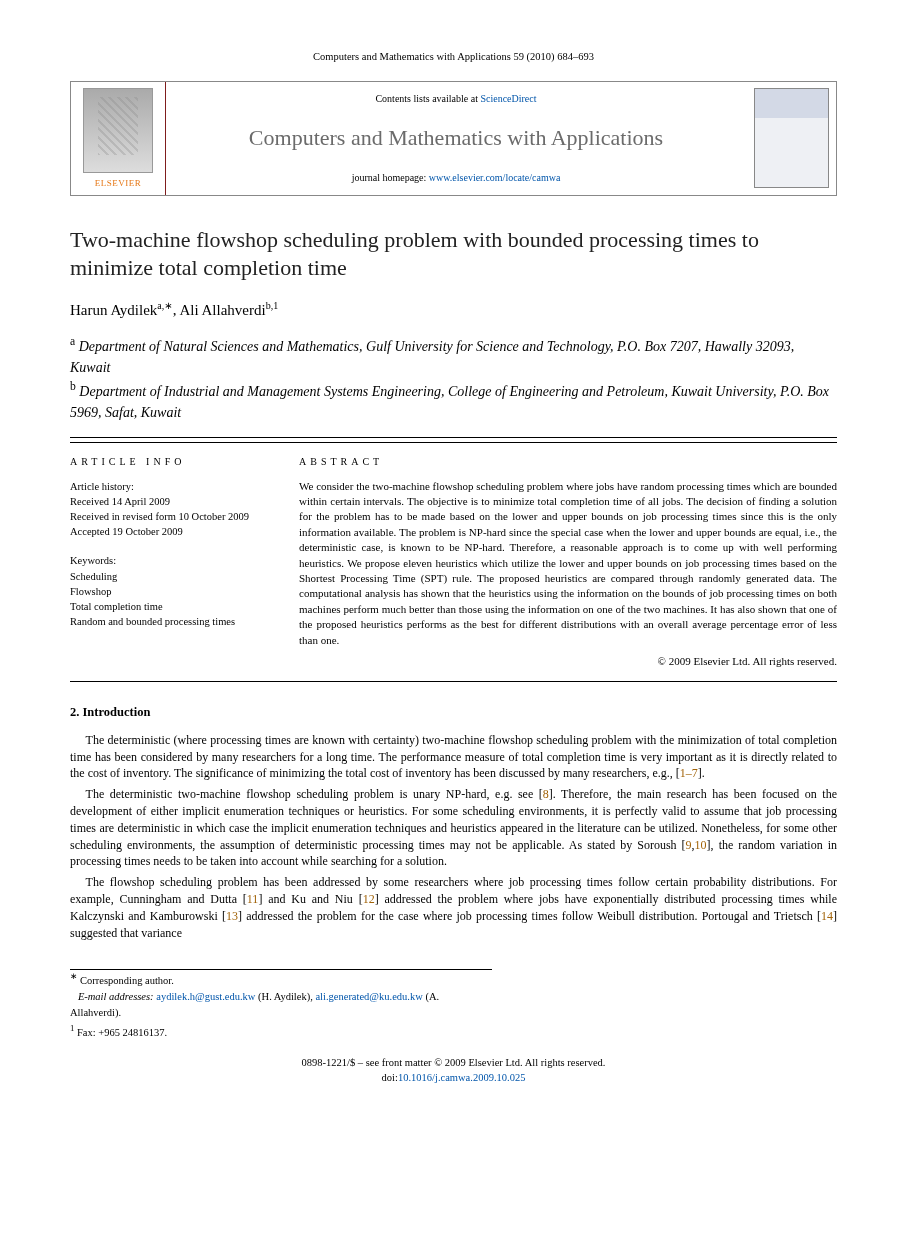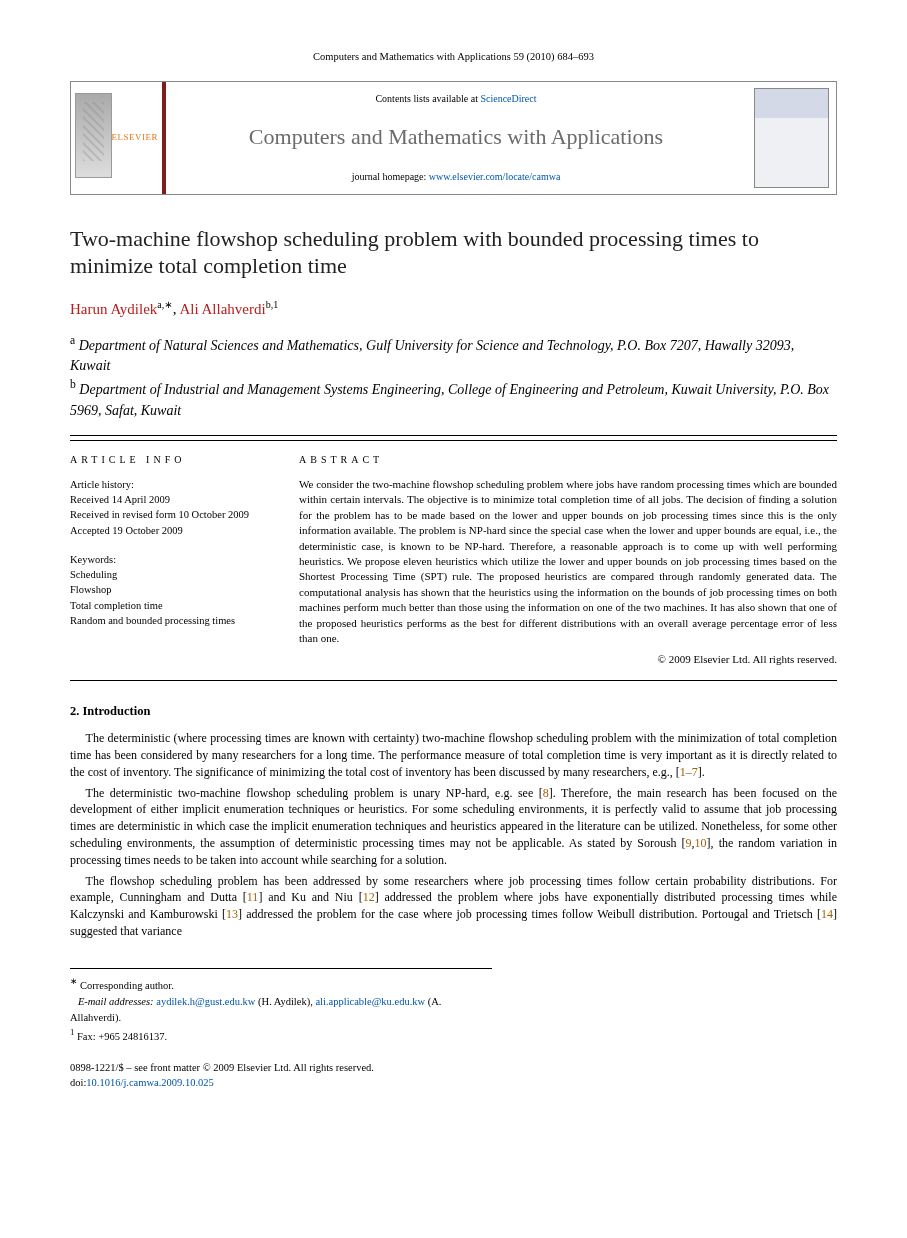--- a/index.html
+++ b/index.html
@@ -20,24 +20,25 @@
   }
   .banner {
     border: 1px solid #888;
     display: flex;
     align-items: stretch;
     margin-bottom: 30px;
   }
   .banner-left {
     width: 95px;
     display: flex;
+    flex-direction: column;
     align-items: center;
     justify-content: flex-end;
     padding: 6px 4px;
-    border-right: 4px solid #7f1d1d;
+    border-right: 1px solid #7f1d1d;
   }
   .tree-icon {
     width: 70px;
     height: 85px;
     background: linear-gradient(#aaa, #ddd);
     border: 1px solid #999;
     margin-bottom: 4px;
     position: relative;
   }
   .tree-icon::after {
@@ -104,21 +105,21 @@
     font-weight: normal;
     line-height: 1.25;
     margin-bottom: 18px;
     font-family: Georgia, serif;
     color: #222;
   }
   .authors {
     font-size: 15px;
     margin-bottom: 12px;
   }
-  .authors a { color: #b91c1c; text-decoration: none; }
+  .authors a { color: #000000; text-decoration: none; }
   .authors sup { font-size: 10px; }
   .affiliations {
     font-size: 14px;
     font-style: italic;
     margin-bottom: 14px;
     line-height: 1.5;
   }
   .affiliations sup { font-style: normal; }
   .info-abstract {
     display: flex;
@@ -164,30 +165,30 @@
     text-align: justify;
     text-indent: 1.3em;
     margin-bottom: 4px;
     line-height: 1.4;
     font-size: 12px;
   }
   .body-para a { color: #a16207; text-decoration: none; }
   .footnotes {
     margin-top: 28px;
     border-top: 1px solid #000;
-    padding-top: 6px;
     font-size: 10.5px;
     line-height: 1.55;
     width: 55%;
   }
   .footnotes a { color: #0055aa; text-decoration: none; }
   .footer-block {
     margin-top: 16px;
     font-size: 10.5px;
     line-height: 1.4;
+    text-align: center;
   }
   .footer-block a { color: #0055aa; text-decoration: none; }
 </style>
 </head>
 <body>
 
 <div class="header-line">Computers and Mathematics with Applications 59 (2010) 684–693</div>
 
 <div class="banner">
   <div class="banner-left">
@@ -252,20 +253,20 @@
 <p class="body-para">
   <span>The deterministic two-machine flowshop scheduling problem is unary NP-hard, e.g. see [</span><a href="#">8</a><span>]. Therefore, the main research has been focused on the development of either implicit enumeration techniques or heuristics. For some scheduling environments, it is perfectly valid to assume that job processing times are deterministic in which case the implicit enumeration techniques and heuristics appeared in the literature can be utilized. Nonetheless, for some other scheduling environments, the assumption of deterministic processing times may not be applicable. As stated by Soroush [</span><a href="#">9</a><span>,</span><a href="#">10</a><span>], the random variation in processing times needs to be taken into account while searching for a solution.</span>
 </p>
 
 <p class="body-para">
   <span>The flowshop scheduling problem has been addressed by some researchers where job processing times follow certain probability distributions. For example, Cunningham and Dutta [</span><a href="#">11</a><span>] and Ku and Niu [</span><a href="#">12</a><span>] addressed the problem where jobs have exponentially distributed processing times while Kalczynski and Kamburowski [</span><a href="#">13</a><span>] addressed the problem for the case where job processing times follow Weibull distribution. Portougal and Trietsch [</span><a href="#">14</a><span>] suggested that variance</span>
 </p>
 
 <div class="footnotes">
   <div><sup>∗</sup> <span>Corresponding author.</span></div>
-  <div>&nbsp;&nbsp;&nbsp;<em>E-mail addresses:</em> <a href="#">aydilek.h@gust.edu.kw</a><span> (H. Aydilek), </span><a href="#">ali.applicable@ku.edu.kw</a><span> (A. Allahverdi).</span></div>
+  <div>&nbsp;&nbsp;&nbsp;<em>E-mail addresses:</em> <a href="#">aydilek.h@gust.edu.kw</a><span> (H. Aydilek), </span><a href="#">ali.generated@ku.edu.kw</a><span> (A. Allahverdi).</span></div>
   <div><sup>1</sup> <span>Fax: +965 24816137.</span></div>
 </div>
 
 <div class="footer-block">
   <div>0898-1221/$ – see front matter © 2009 Elsevier Ltd. All rights reserved.</div>
   <div><span>doi:</span><a href="#">10.1016/j.camwa.2009.10.025</a></div>
 </div>
 
 </body></html>

